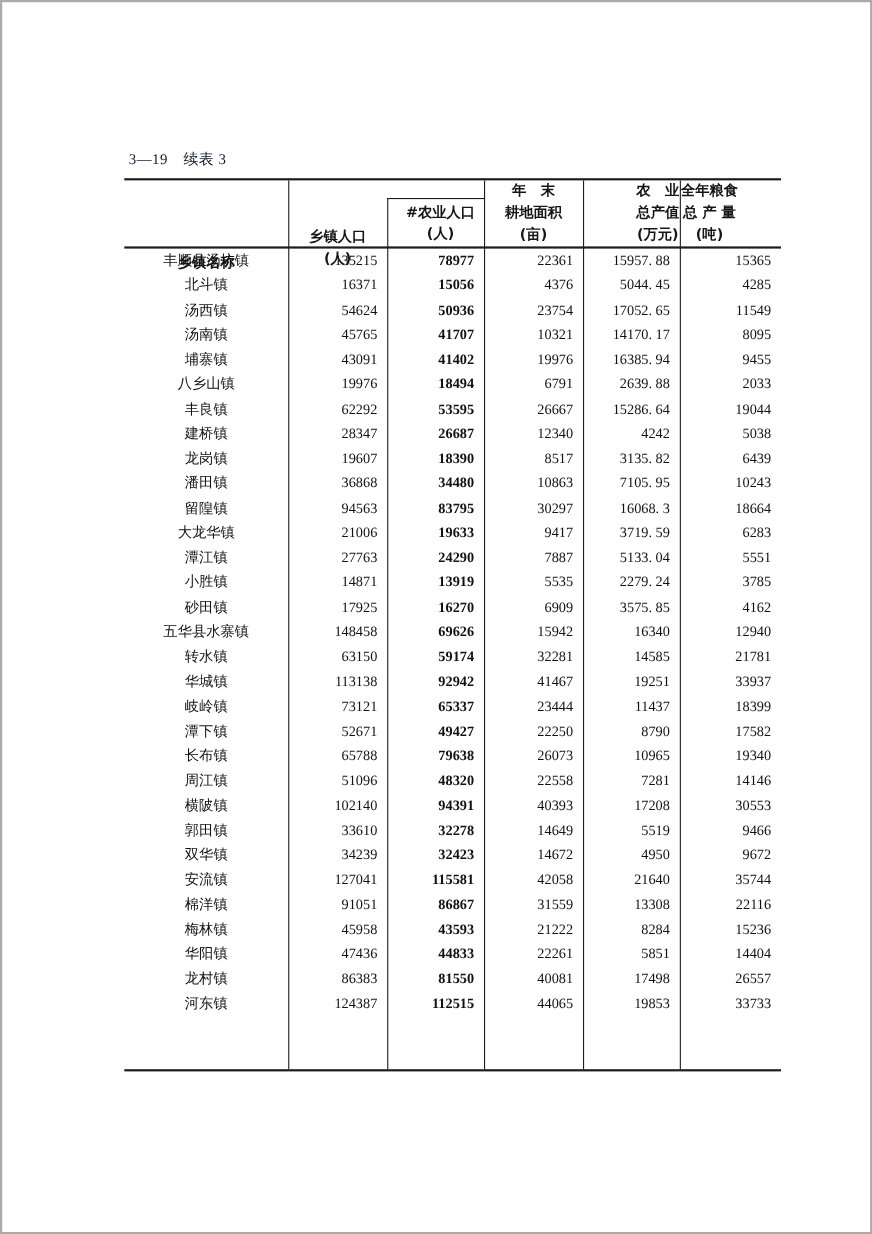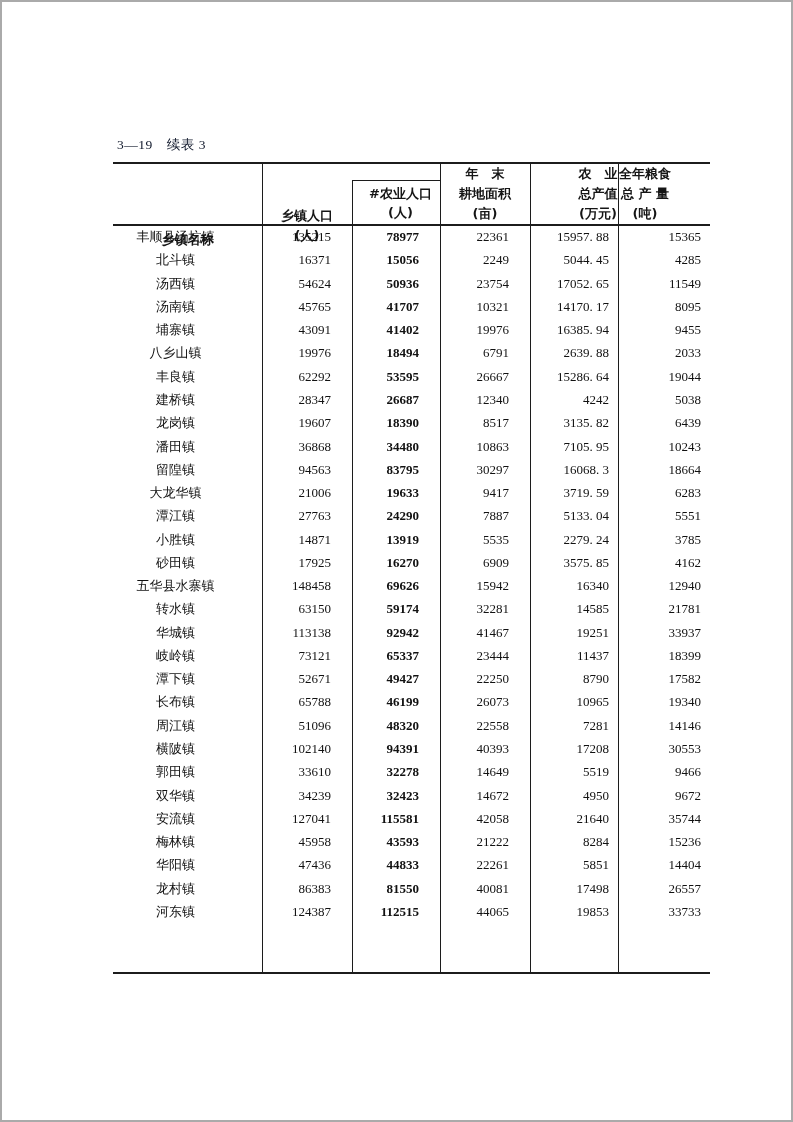--- a/index.html
+++ b/index.html
@@ -71,21 +71,21 @@
     display: flex;
     align-items: center;
     font-size: 13px;
     white-space: pre;
   }
   .cell { box-sizing: border-box; }
   .c-name  { width: 149px; text-align: center; }
   .c-pop   { width: 90px; }
   .c-agri  { width: 88px; font-weight: bold; }
   .c-land  { width: 90px; padding-left: 40px; }
-  .c-out   { width: 88px; margin-left: 12px; }
+  .c-out   { width: 88px; }
   .c-grain { width: 92px; }
   .c-num { text-align: right; padding-right: 9px; }
 </style>
 </head>
 <body>
 
 <div class="page-frame"></div>
 
 <div class="doc-title">3—19　续表 3</div>
 
@@ -123,43 +123,44 @@
     <span>(万元)</span>
   </div>
   <div class="hc hc-6">
     <span>全年粮食</span>
     <span>总 产 量</span>
     <span>(吨)</span>
   </div>
 
   <div class="tbody">
       <div class="trow"><div class="cell c-name">丰顺县汤坑镇</div><div class="cell c-pop c-num">135215</div><div class="cell c-agri c-num">78977</div><div class="cell c-land c-num">22361</div><div class="cell c-out c-num">15957. 88</div><div class="cell c-grain c-num">15365</div></div>
-      <div class="trow"><div class="cell c-name">北斗镇</div><div class="cell c-pop c-num">16371</div><div class="cell c-agri c-num">15056</div><div class="cell c-land c-num">2249</div><div class="cell c-out c-num">5044. 45</div><div class="cell c-grain c-num">4285</div></div>
+      <div class="trow"><div class="cell c-name">北斗镇</div><div class="cell c-pop c-num">16371</div><div class="cell c-agri c-num">15056</div><div class="cell c-land c-num">4376</div><div class="cell c-out c-num">5044. 45</div><div class="cell c-grain c-num">4285</div></div>
       <div class="trow"><div class="cell c-name">汤西镇</div><div class="cell c-pop c-num">54624</div><div class="cell c-agri c-num">50936</div><div class="cell c-land c-num">23754</div><div class="cell c-out c-num">17052. 65</div><div class="cell c-grain c-num">11549</div></div>
       <div class="trow"><div class="cell c-name">汤南镇</div><div class="cell c-pop c-num">45765</div><div class="cell c-agri c-num">41707</div><div class="cell c-land c-num">10321</div><div class="cell c-out c-num">14170. 17</div><div class="cell c-grain c-num">8095</div></div>
       <div class="trow"><div class="cell c-name">埔寨镇</div><div class="cell c-pop c-num">43091</div><div class="cell c-agri c-num">41402</div><div class="cell c-land c-num">19976</div><div class="cell c-out c-num">16385. 94</div><div class="cell c-grain c-num">9455</div></div>
       <div class="trow"><div class="cell c-name">八乡山镇</div><div class="cell c-pop c-num">19976</div><div class="cell c-agri c-num">18494</div><div class="cell c-land c-num">6791</div><div class="cell c-out c-num">2639. 88</div><div class="cell c-grain c-num">2033</div></div>
       <div class="trow"><div class="cell c-name">丰良镇</div><div class="cell c-pop c-num">62292</div><div class="cell c-agri c-num">53595</div><div class="cell c-land c-num">26667</div><div class="cell c-out c-num">15286. 64</div><div class="cell c-grain c-num">19044</div></div>
       <div class="trow"><div class="cell c-name">建桥镇</div><div class="cell c-pop c-num">28347</div><div class="cell c-agri c-num">26687</div><div class="cell c-land c-num">12340</div><div class="cell c-out c-num">4242</div><div class="cell c-grain c-num">5038</div></div>
       <div class="trow"><div class="cell c-name">龙岗镇</div><div class="cell c-pop c-num">19607</div><div class="cell c-agri c-num">18390</div><div class="cell c-land c-num">8517</div><div class="cell c-out c-num">3135. 82</div><div class="cell c-grain c-num">6439</div></div>
       <div class="trow"><div class="cell c-name">潘田镇</div><div class="cell c-pop c-num">36868</div><div class="cell c-agri c-num">34480</div><div class="cell c-land c-num">10863</div><div class="cell c-out c-num">7105. 95</div><div class="cell c-grain c-num">10243</div></div>
       <div class="trow"><div class="cell c-name">留隍镇</div><div class="cell c-pop c-num">94563</div><div class="cell c-agri c-num">83795</div><div class="cell c-land c-num">30297</div><div class="cell c-out c-num">16068. 3</div><div class="cell c-grain c-num">18664</div></div>
       <div class="trow"><div class="cell c-name">大龙华镇</div><div class="cell c-pop c-num">21006</div><div class="cell c-agri c-num">19633</div><div class="cell c-land c-num">9417</div><div class="cell c-out c-num">3719. 59</div><div class="cell c-grain c-num">6283</div></div>
       <div class="trow"><div class="cell c-name">潭江镇</div><div class="cell c-pop c-num">27763</div><div class="cell c-agri c-num">24290</div><div class="cell c-land c-num">7887</div><div class="cell c-out c-num">5133. 04</div><div class="cell c-grain c-num">5551</div></div>
       <div class="trow"><div class="cell c-name">小胜镇</div><div class="cell c-pop c-num">14871</div><div class="cell c-agri c-num">13919</div><div class="cell c-land c-num">5535</div><div class="cell c-out c-num">2279. 24</div><div class="cell c-grain c-num">3785</div></div>
       <div class="trow"><div class="cell c-name">砂田镇</div><div class="cell c-pop c-num">17925</div><div class="cell c-agri c-num">16270</div><div class="cell c-land c-num">6909</div><div class="cell c-out c-num">3575. 85</div><div class="cell c-grain c-num">4162</div></div>
       <div class="trow"><div class="cell c-name">五华县水寨镇</div><div class="cell c-pop c-num">148458</div><div class="cell c-agri c-num">69626</div><div class="cell c-land c-num">15942</div><div class="cell c-out c-num">16340</div><div class="cell c-grain c-num">12940</div></div>
       <div class="trow"><div class="cell c-name">转水镇</div><div class="cell c-pop c-num">63150</div><div class="cell c-agri c-num">59174</div><div class="cell c-land c-num">32281</div><div class="cell c-out c-num">14585</div><div class="cell c-grain c-num">21781</div></div>
       <div class="trow"><div class="cell c-name">华城镇</div><div class="cell c-pop c-num">113138</div><div class="cell c-agri c-num">92942</div><div class="cell c-land c-num">41467</div><div class="cell c-out c-num">19251</div><div class="cell c-grain c-num">33937</div></div>
       <div class="trow"><div class="cell c-name">岐岭镇</div><div class="cell c-pop c-num">73121</div><div class="cell c-agri c-num">65337</div><div class="cell c-land c-num">23444</div><div class="cell c-out c-num">11437</div><div class="cell c-grain c-num">18399</div></div>
       <div class="trow"><div class="cell c-name">潭下镇</div><div class="cell c-pop c-num">52671</div><div class="cell c-agri c-num">49427</div><div class="cell c-land c-num">22250</div><div class="cell c-out c-num">8790</div><div class="cell c-grain c-num">17582</div></div>
-      <div class="trow"><div class="cell c-name">长布镇</div><div class="cell c-pop c-num">65788</div><div class="cell c-agri c-num">46199</div><div class="cell c-land c-num">26073</div><div class="cell c-out c-num">10965</div><div class="cell c-grain c-num">19340</div></div>
+      <div class="trow"><div class="cell c-name">长布镇</div><div class="cell c-pop c-num">65788</div><div class="cell c-agri c-num">79638</div><div class="cell c-land c-num">26073</div><div class="cell c-out c-num">10965</div><div class="cell c-grain c-num">19340</div></div>
       <div class="trow"><div class="cell c-name">周江镇</div><div class="cell c-pop c-num">51096</div><div class="cell c-agri c-num">48320</div><div class="cell c-land c-num">22558</div><div class="cell c-out c-num">7281</div><div class="cell c-grain c-num">14146</div></div>
       <div class="trow"><div class="cell c-name">横陂镇</div><div class="cell c-pop c-num">102140</div><div class="cell c-agri c-num">94391</div><div class="cell c-land c-num">40393</div><div class="cell c-out c-num">17208</div><div class="cell c-grain c-num">30553</div></div>
       <div class="trow"><div class="cell c-name">郭田镇</div><div class="cell c-pop c-num">33610</div><div class="cell c-agri c-num">32278</div><div class="cell c-land c-num">14649</div><div class="cell c-out c-num">5519</div><div class="cell c-grain c-num">9466</div></div>
       <div class="trow"><div class="cell c-name">双华镇</div><div class="cell c-pop c-num">34239</div><div class="cell c-agri c-num">32423</div><div class="cell c-land c-num">14672</div><div class="cell c-out c-num">4950</div><div class="cell c-grain c-num">9672</div></div>
       <div class="trow"><div class="cell c-name">安流镇</div><div class="cell c-pop c-num">127041</div><div class="cell c-agri c-num">115581</div><div class="cell c-land c-num">42058</div><div class="cell c-out c-num">21640</div><div class="cell c-grain c-num">35744</div></div>
+      <div class="trow"><div class="cell c-name">棉洋镇</div><div class="cell c-pop c-num">91051</div><div class="cell c-agri c-num">86867</div><div class="cell c-land c-num">31559</div><div class="cell c-out c-num">13308</div><div class="cell c-grain c-num">22116</div></div>
       <div class="trow"><div class="cell c-name">梅林镇</div><div class="cell c-pop c-num">45958</div><div class="cell c-agri c-num">43593</div><div class="cell c-land c-num">21222</div><div class="cell c-out c-num">8284</div><div class="cell c-grain c-num">15236</div></div>
       <div class="trow"><div class="cell c-name">华阳镇</div><div class="cell c-pop c-num">47436</div><div class="cell c-agri c-num">44833</div><div class="cell c-land c-num">22261</div><div class="cell c-out c-num">5851</div><div class="cell c-grain c-num">14404</div></div>
       <div class="trow"><div class="cell c-name">龙村镇</div><div class="cell c-pop c-num">86383</div><div class="cell c-agri c-num">81550</div><div class="cell c-land c-num">40081</div><div class="cell c-out c-num">17498</div><div class="cell c-grain c-num">26557</div></div>
       <div class="trow"><div class="cell c-name">河东镇</div><div class="cell c-pop c-num">124387</div><div class="cell c-agri c-num">112515</div><div class="cell c-land c-num">44065</div><div class="cell c-out c-num">19853</div><div class="cell c-grain c-num">33733</div></div>
     </div>
 </div>
 
 </body></html>

